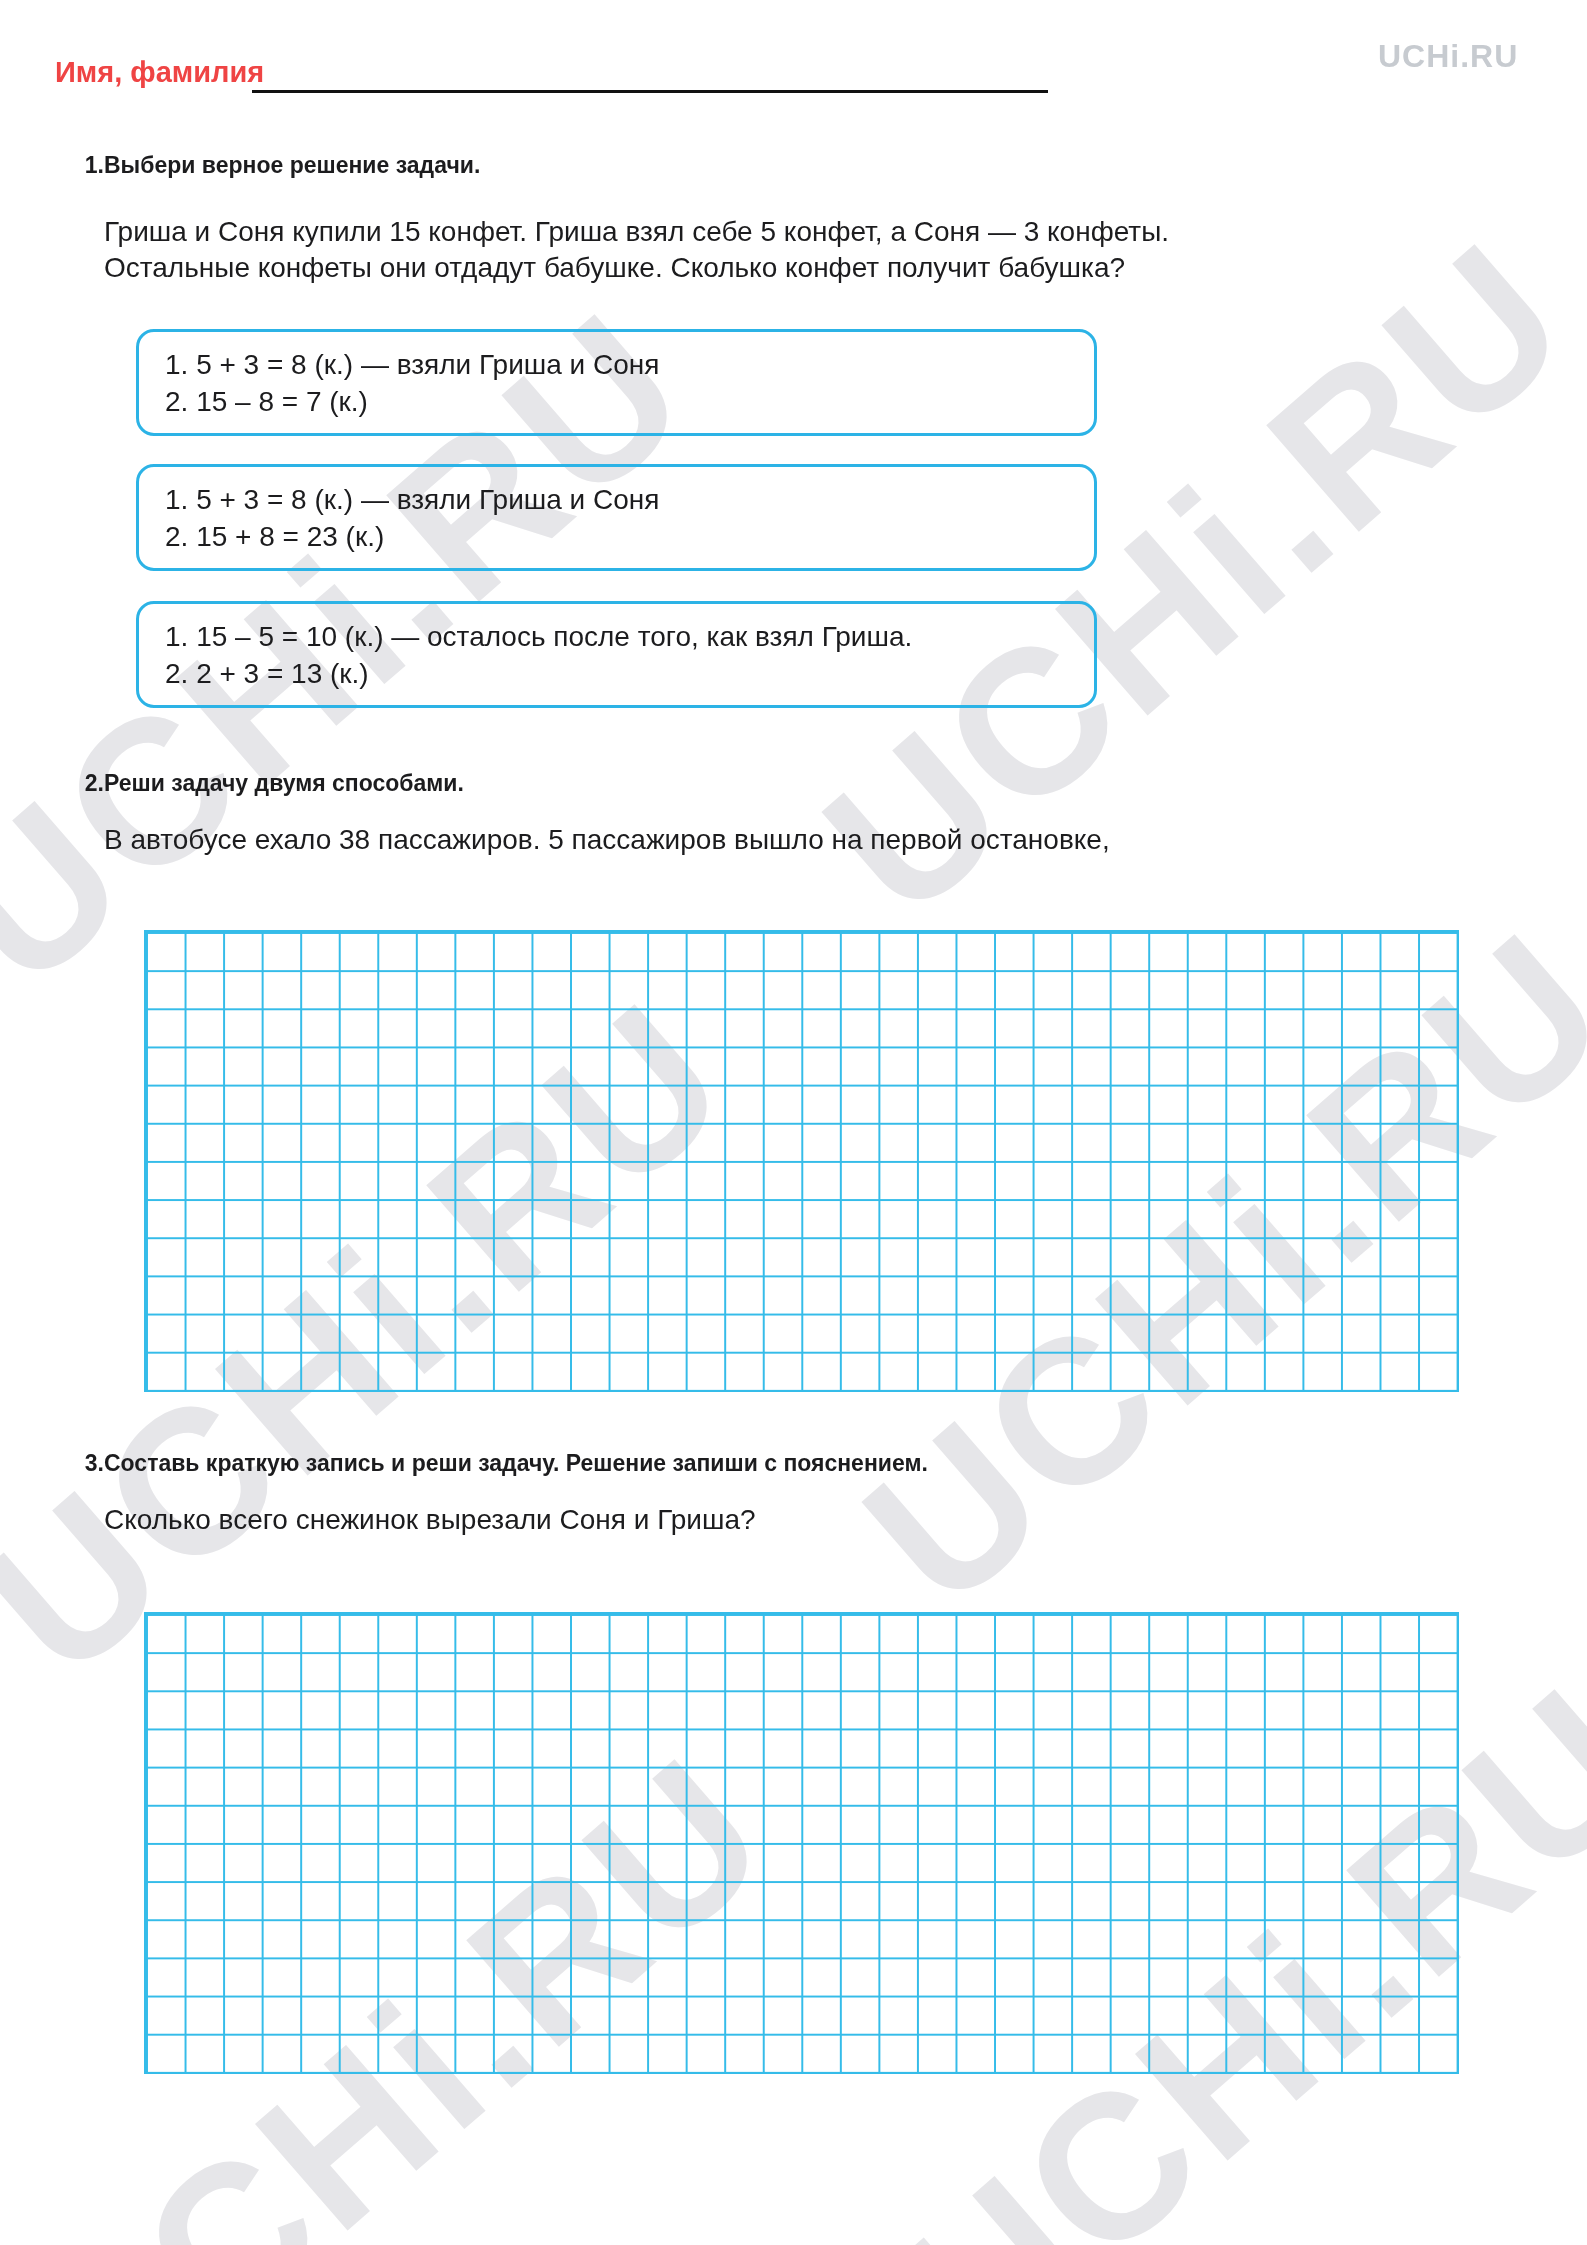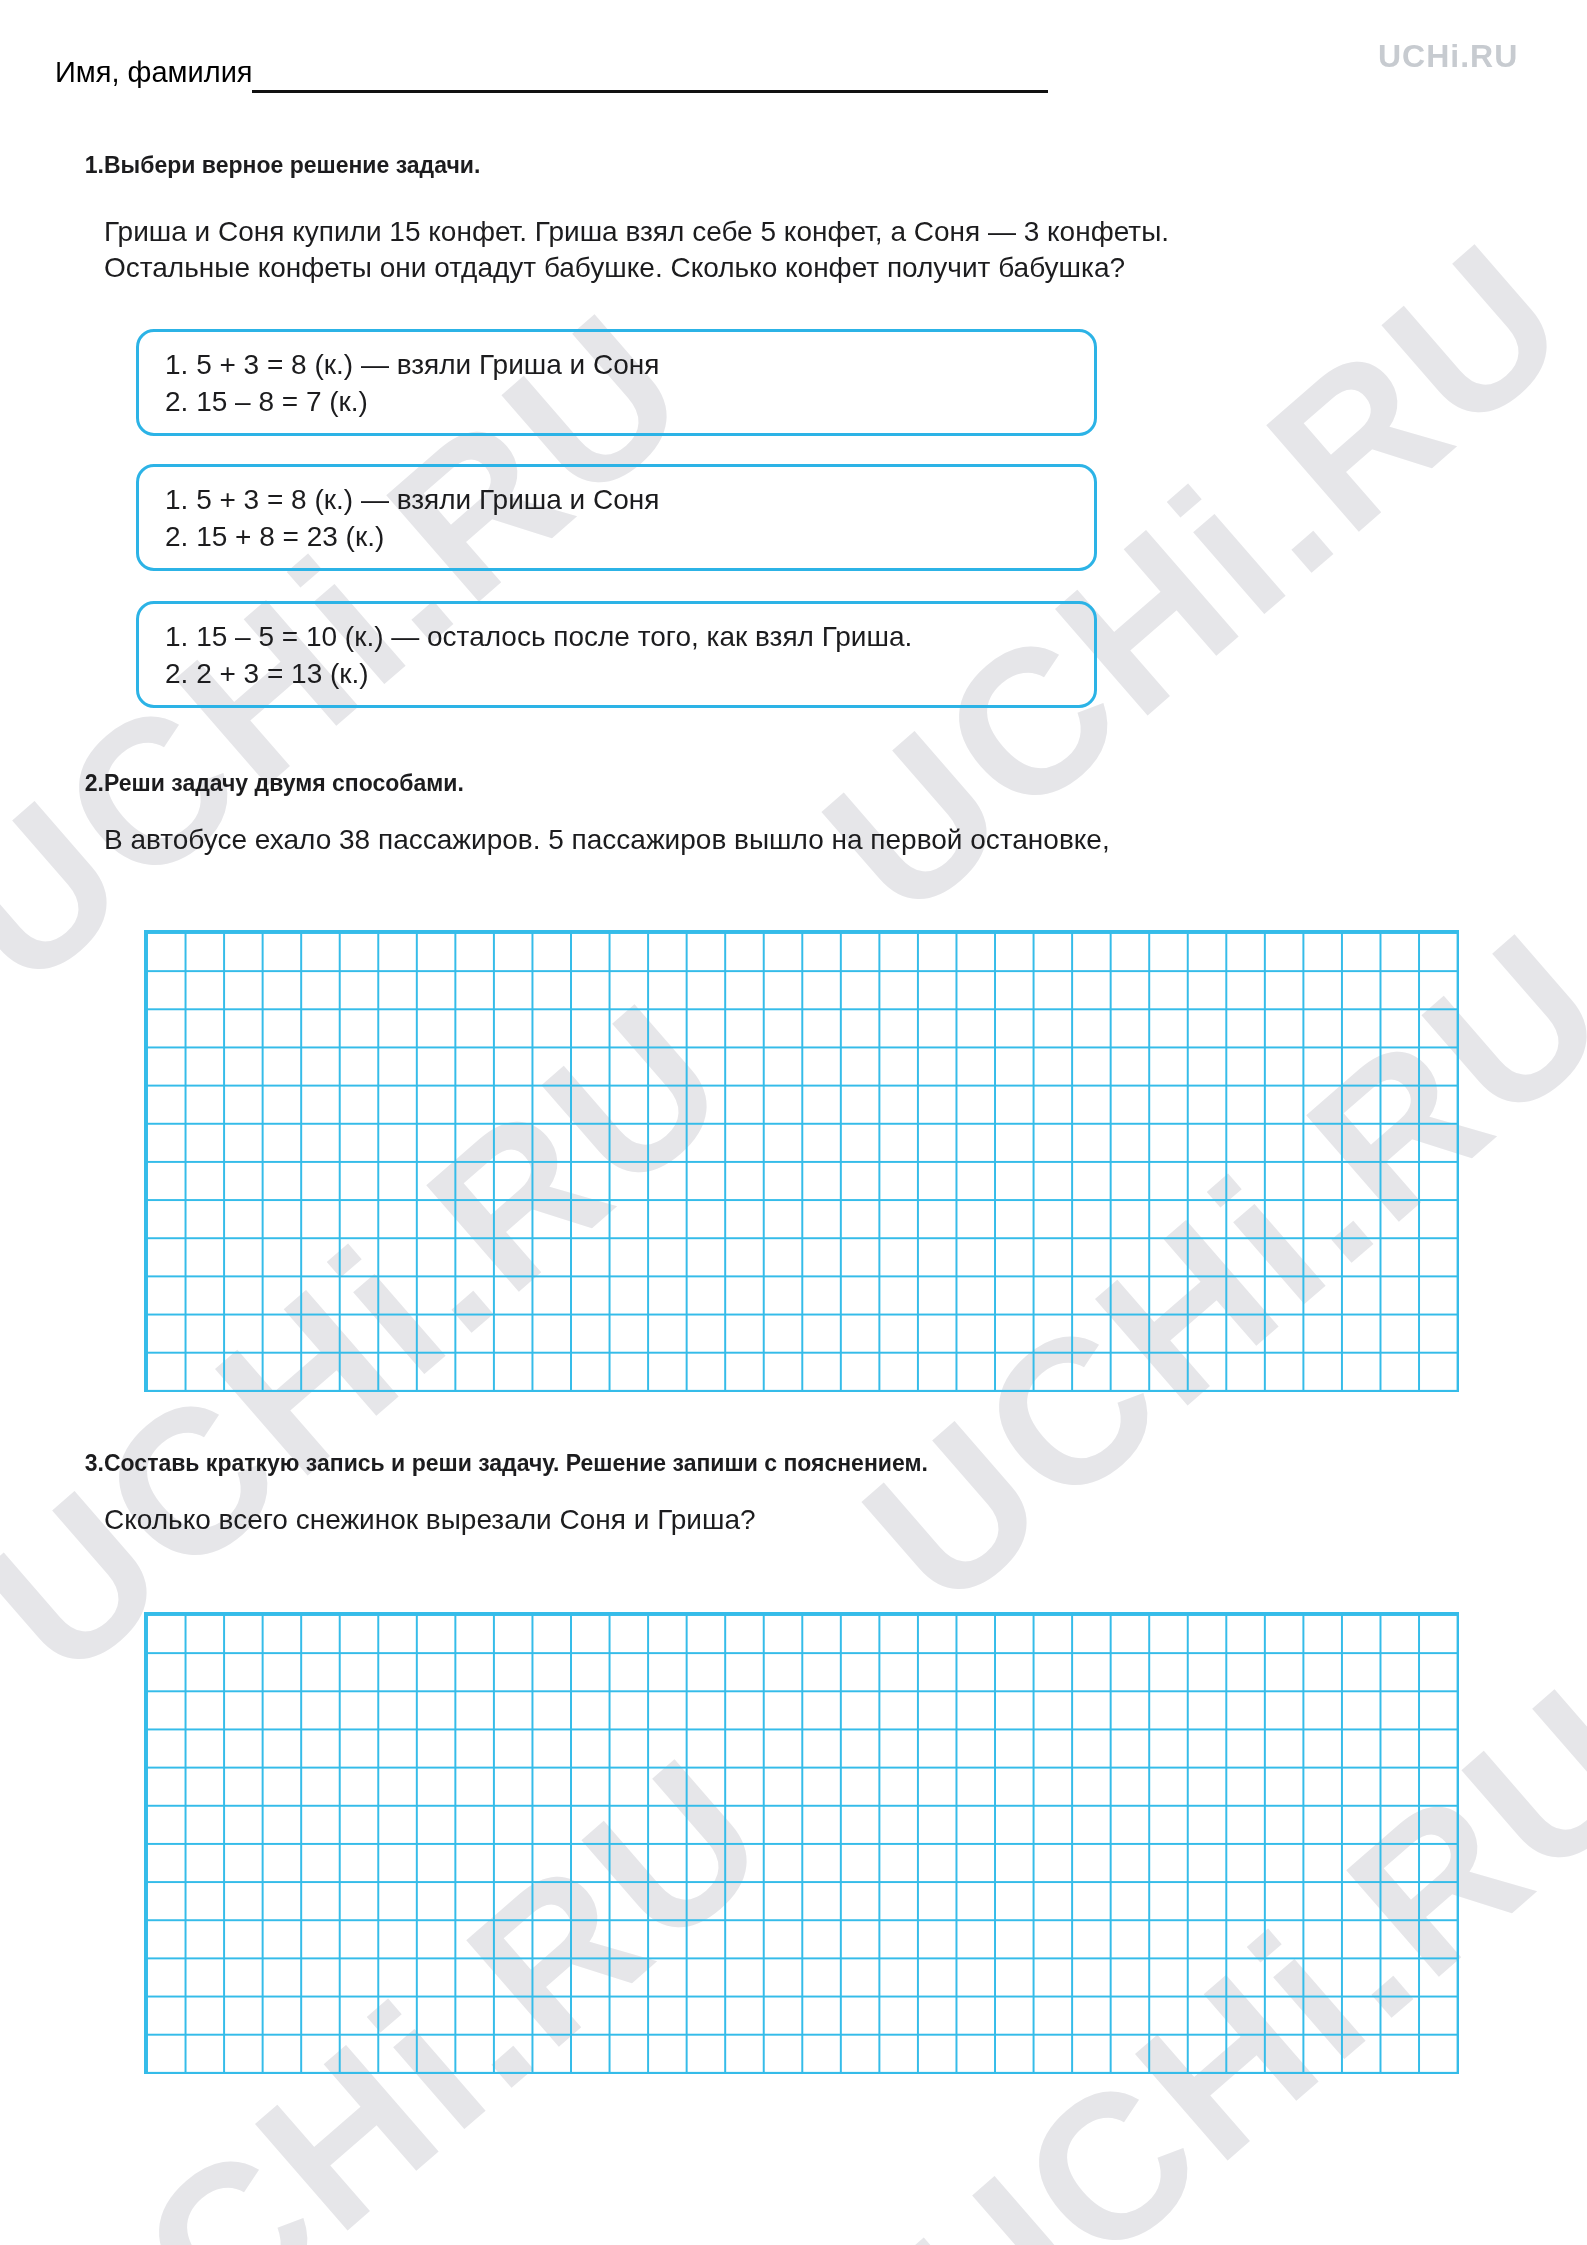--- a/index.html
+++ b/index.html
@@ -23,21 +23,21 @@
   }
   
   .content{position:absolute;inset:0;z-index:1;}
   .logo{
     position:absolute;left:1378px;top:38px;
     font-size:32px;font-weight:bold;letter-spacing:1px;
     color:#c7cbd0;
   }
   .name-label{
     position:absolute;left:55px;top:56px;
-    font-size:29px;font-weight:normal;color:#000000;
+    font-size:29px;font-weight:bold;color:#ef4444;
   }
   .name-line{
     position:absolute;left:252px;top:90px;
     width:796px;height:3px;background:#111;
   }
   .sec-head{position:absolute;left:75px;font-size:23px;font-weight:bold;white-space:nowrap;text-align:right;}
   .sec-num{display:inline-block;min-width:29px;}
   .para{
     position:absolute;left:104px;
     font-size:28px;line-height:36px;white-space:nowrap;

